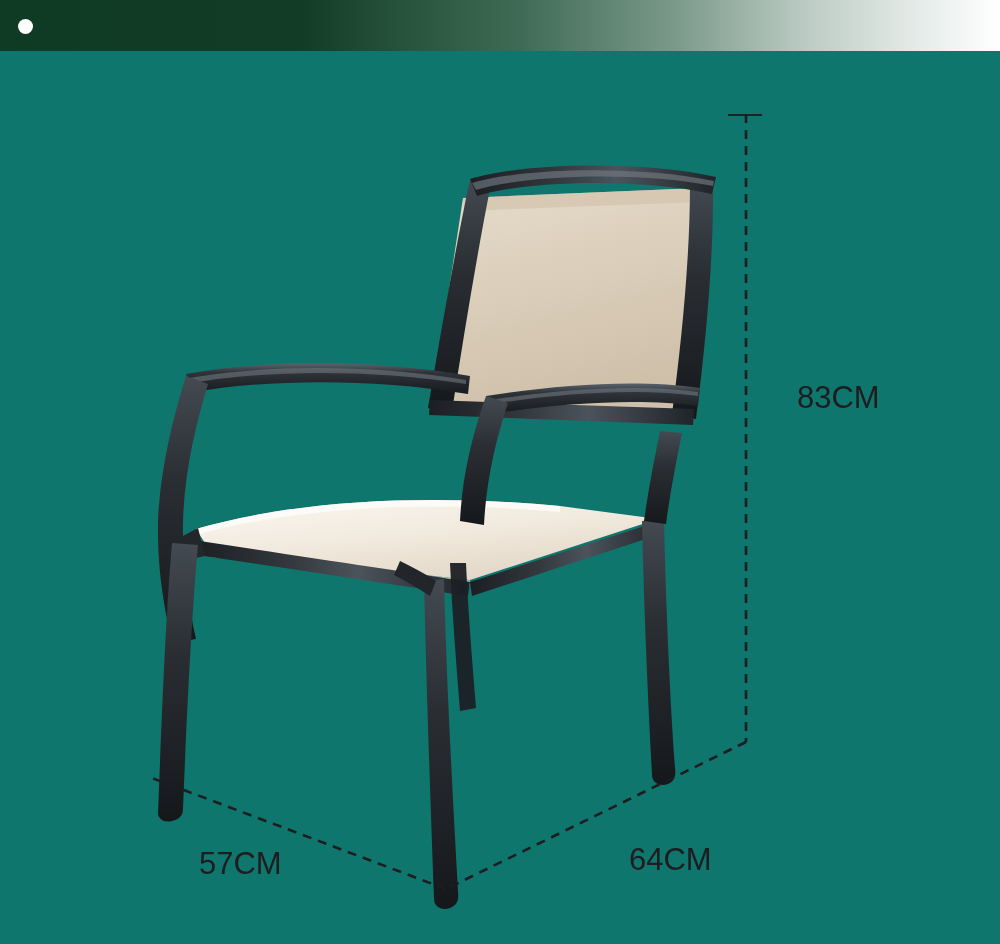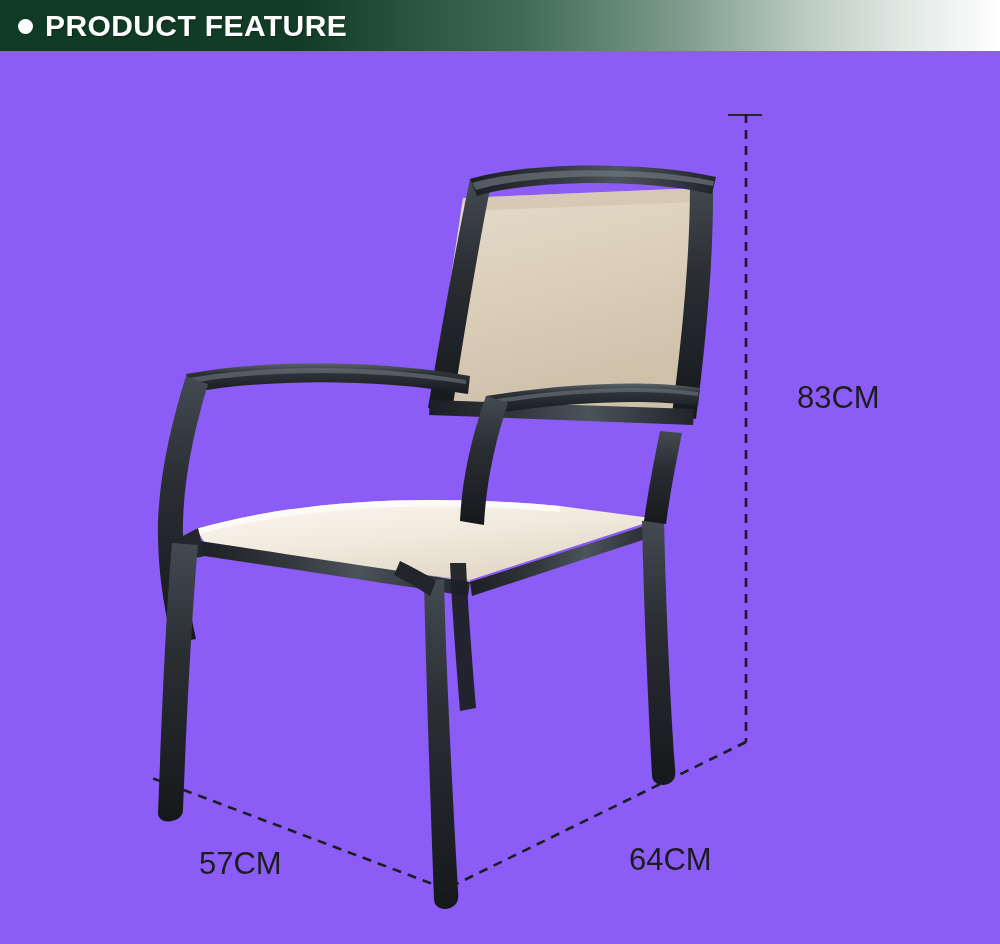--- a/index.html
+++ b/index.html
@@ -48,21 +48,21 @@
     white-space: nowrap;
     text-shadow: 1px 1px 1px rgba(0,0,0,0.35);
   }
 
   
   .stage {
     position: absolute;
     left: 0; top: 51px;
     width: 1000px;
     height: 893px;
-    background: #8b5cf6;
+    background: #0f766e;
   }
   .chair-svg, .dim-svg {
     position: absolute;
     left: 0; top: 0;
     width: 1000px;
     height: 893px;
   }
   .dim-svg { pointer-events: none; }
 
   
@@ -76,21 +76,20 @@
   .dim-height { left: 797px; top: 329px; }
   .dim-width  { left: 199px; top: 795px; }
   .dim-depth  { left: 613px; top: 791px; margin-left: 16px; }
 </style>
 </head>
 <body>
 
 <div class="header-banner">
   <div class="header-inner">
     <span class="header-bullet"></span>
-    <span class="header-title">PRODUCT FEATURE</span>
   </div>
 </div>
 
 <div class="stage">
 
   <svg class="chair-svg" viewBox="0 0 1000 893">
     <defs>
       <linearGradient id="frameGrad" x1="0" y1="0" x2="1" y2="0">
         <stop offset="0%" stop-color="#1b1e22"></stop>
         <stop offset="35%" stop-color="#33383d"></stop>

